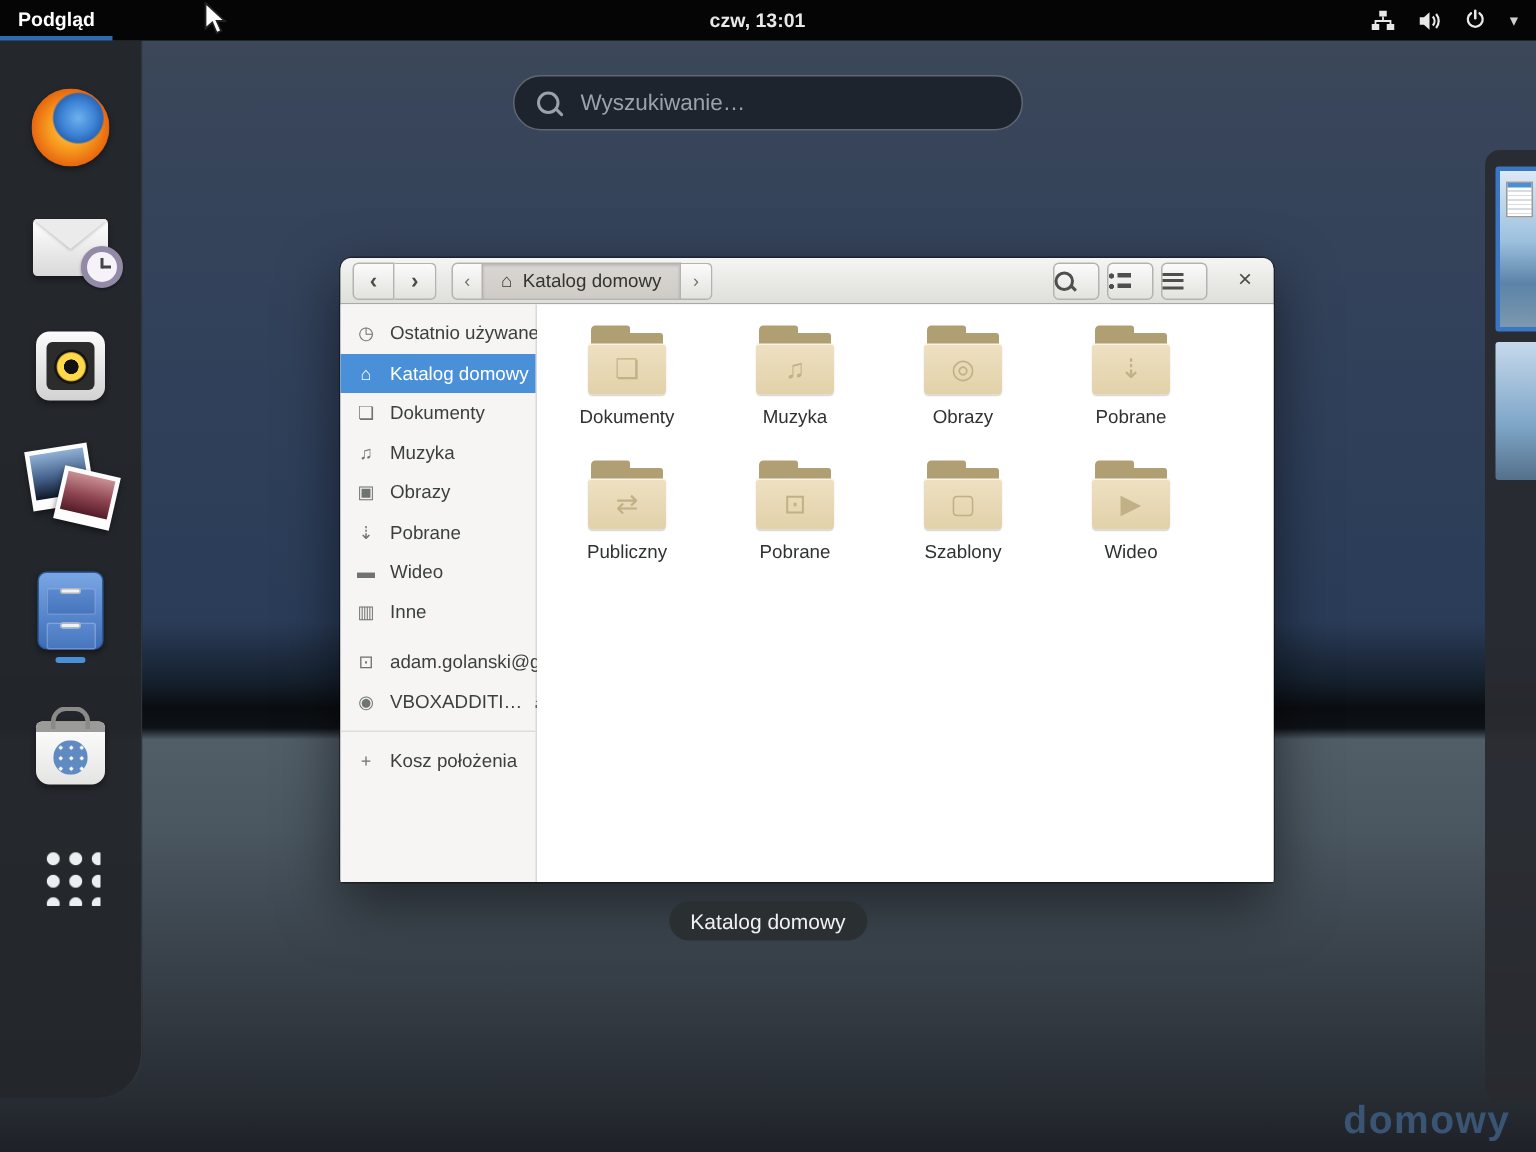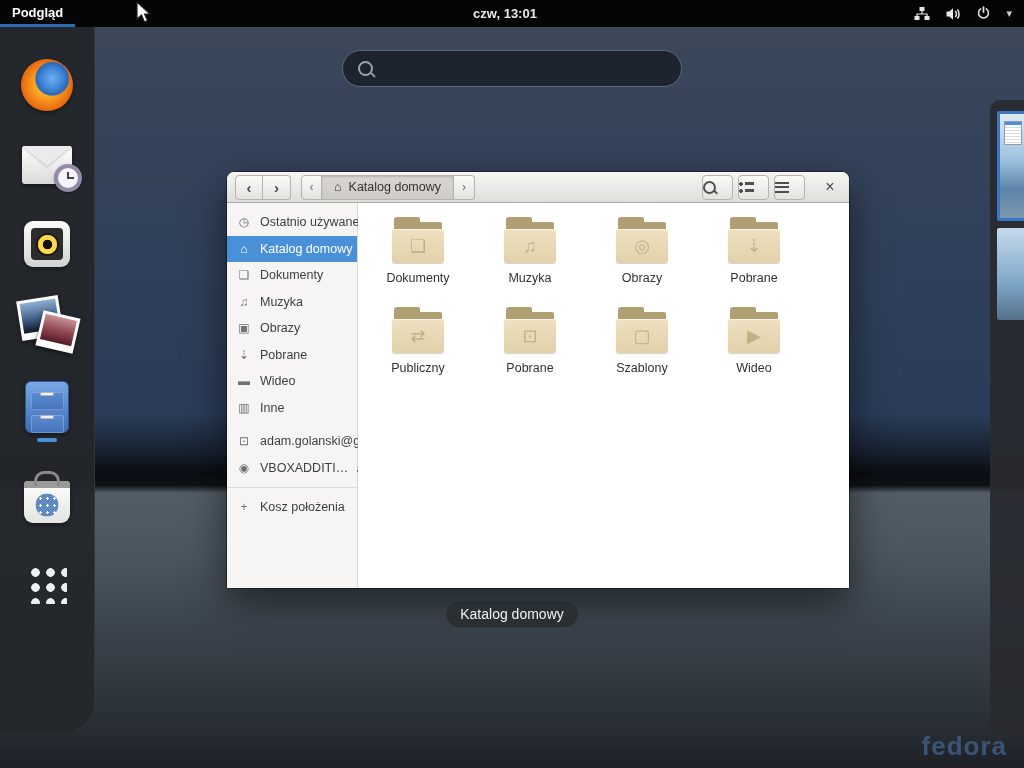--- a/index.html
+++ b/index.html
@@ -184,20 +184,21 @@
       <svg width="15" height="15" viewBox="0 0 16 16">
         <path d="M5 3 A5.3 5.3 0 1 0 11 3" stroke="#e8e8e8" stroke-width="1.6" fill="none" stroke-linecap="round"></path>
         <path d="M8 1.2 v5.3" stroke="#e8e8e8" stroke-width="1.8" fill="none" stroke-linecap="round"></path>
       </svg>
       <span class="chev">▾</span>
     </div>
   </div>
 
   <div class="ov-search">
     <span class="mag"></span>
+    <input readonly="" placeholder="Wyszukiwanie…" style="">
   </div>
 
   <div class="dash">
     <div class="app">
       <div class="ic-ff"></div>
     </div>
     <div class="app">
       <div class="ic-ev">
         <div class="ev-body"></div>
         <div class="ev-clock"></div>
@@ -405,19 +406,19 @@
 
   <div class="caption">Katalog domowy</div>
 
   <div class="ws">
     <div class="thumb1">
       <div class="mini-win"></div>
     </div>
     <div class="thumb2"></div>
   </div>
 
-  <div class="watermark">fedora</div>
+  <div class="watermark">domowy</div>
 
   <svg class="cursor" width="22" height="24" viewBox="0 0 22 24">
     <polygon points="3,1 3,18 7.5,14 10.5,21 13.5,19.5 10.5,13 16,13" fill="#fdfdfd" stroke="#222" stroke-width="1.2"></polygon>
   </svg>
 
 </div>
 
 </body></html>

